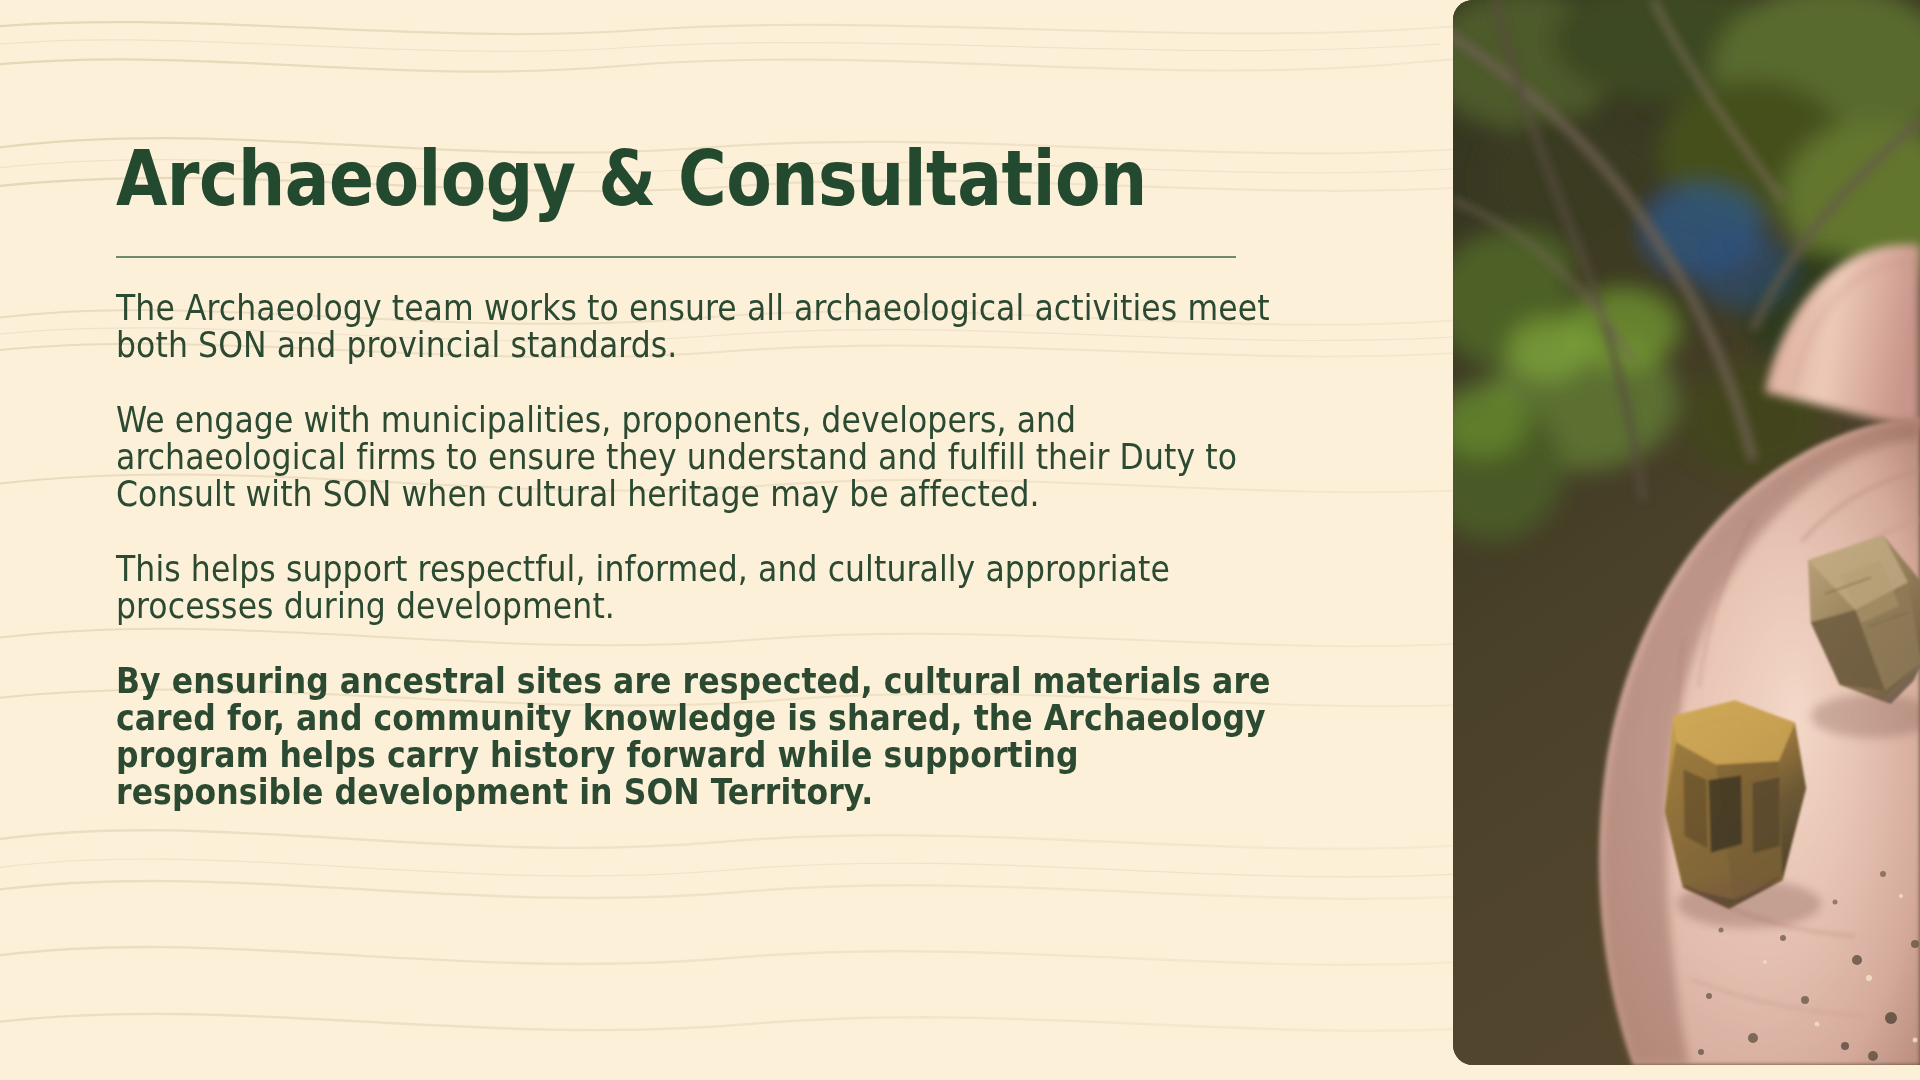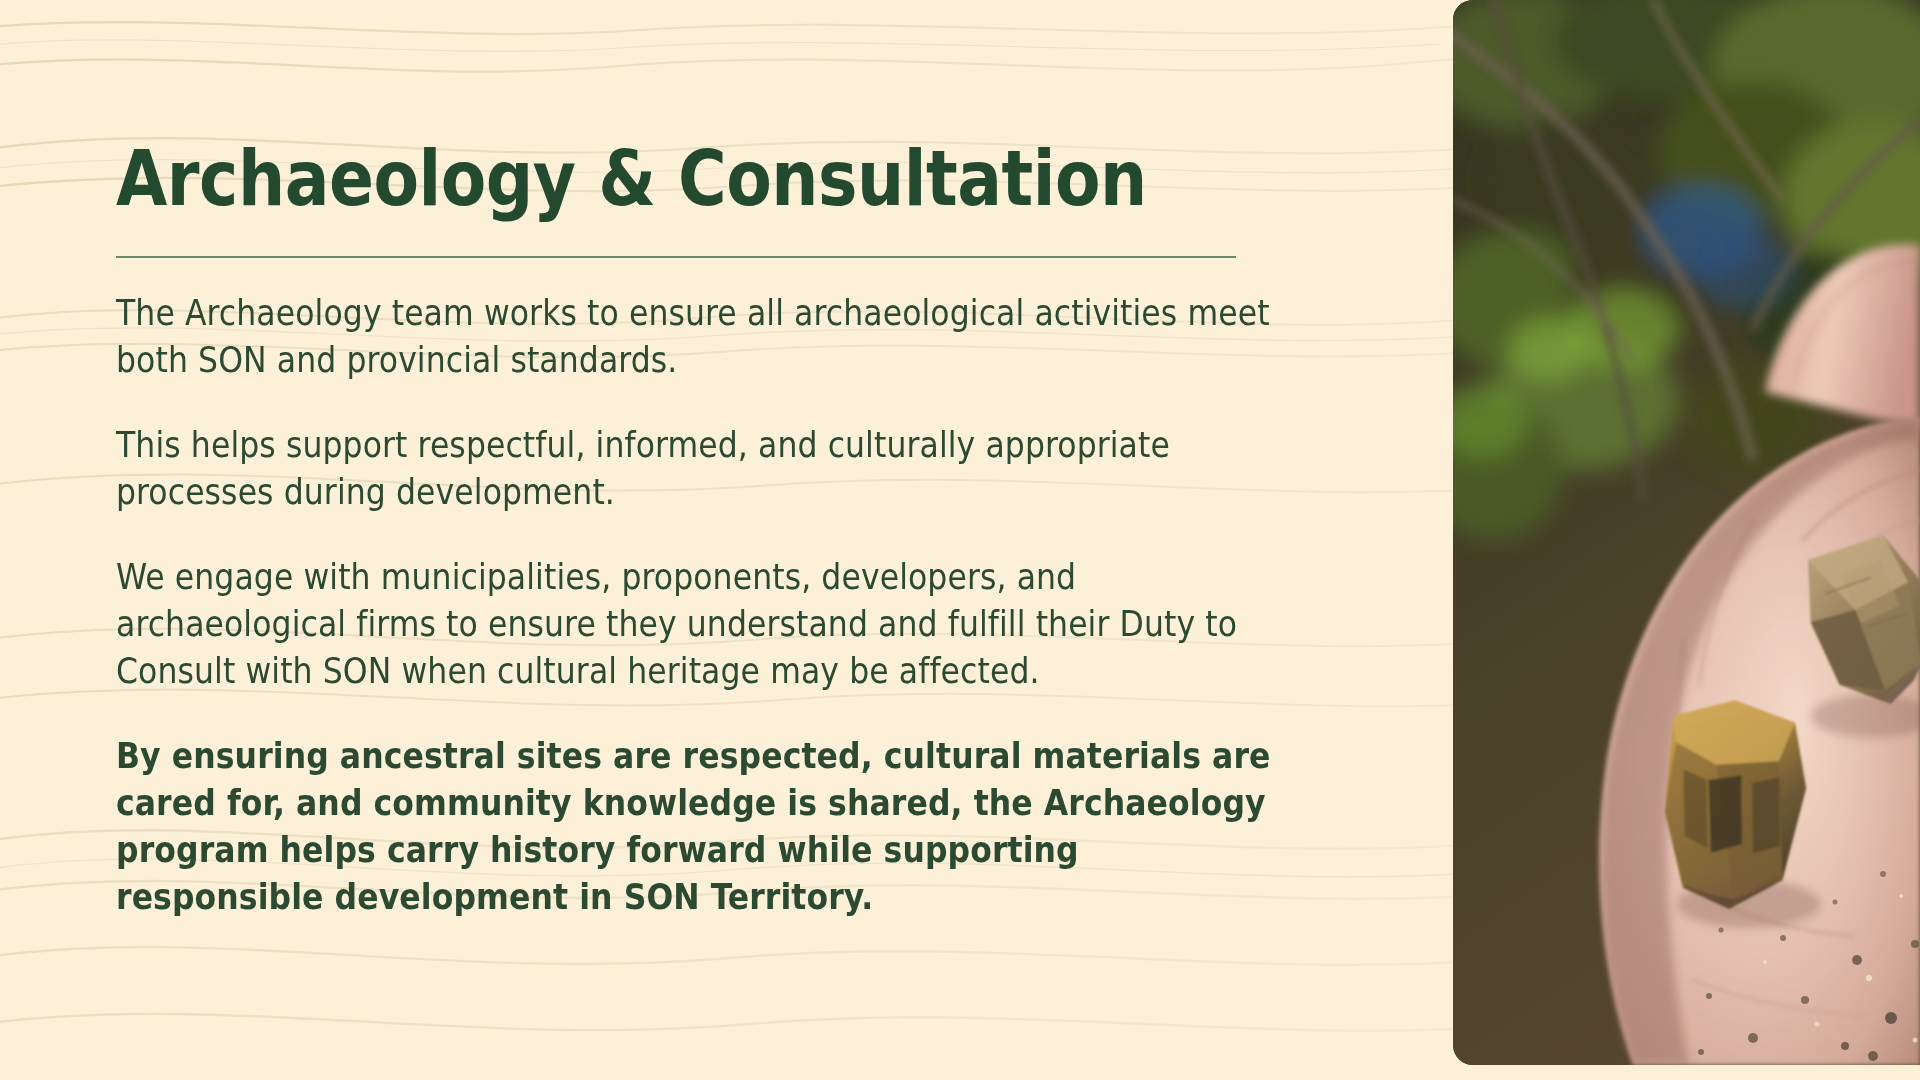--- a/index.html
+++ b/index.html
@@ -74,21 +74,21 @@
     position: absolute;
     left: 0;
     top: 290px;
     width: 1160px;
   }
 
   .para {
     margin: 0 0 38px 0;
     font-family: "Liberation Sans Narrow", "DejaVu Sans Condensed", "Liberation Sans", sans-serif;
     font-size: 35px;
-    line-height: 47px;
+    line-height: 37px;
     color: #2b4a31;
     font-weight: 400;
     letter-spacing: 0.1px;
   }
   .para:last-child { margin-bottom: 0; font-weight: bold; }
 
   
   .photo-panel {
     position: absolute;
     left: 1453px;
@@ -150,22 +150,22 @@
   </div>
 
   <div class="content">
 
     <h1 class="page-title">Archaeology &amp; Consultation</h1>
 
     <hr class="title-rule">
 
     <div class="body-copy">
       <p class="para">The Archaeology team works to ensure all archaeological activities meet both SON and provincial standards.</p>
+      <p class="para">We engage with municipalities, proponents, developers, and archaeological firms to ensure they understand and fulfill their Duty to Consult with SON when cultural heritage may be affected.</p>
       <p class="para">This helps support respectful, informed, and culturally appropriate processes during development.</p>
-      <p class="para">We engage with municipalities, proponents, developers, and archaeological firms to ensure they understand and fulfill their Duty to Consult with SON when cultural heritage may be affected.</p>
       <p class="para">By ensuring ancestral sites are respected, cultural materials are cared for, and community knowledge is shared, the Archaeology program helps carry history forward while supporting responsible development in SON Territory.</p>
     </div>
 
   </div>
 
   <div class="photo-panel">
     <svg viewBox="0 0 467 1065" preserveAspectRatio="xMidYMid slice" xmlns="http://www.w3.org/2000/svg">
       <defs>
         <linearGradient id="forestBg" x1="0" y1="0" x2="0.3" y2="1">
           <stop offset="0" stop-color="#33361f"></stop>

